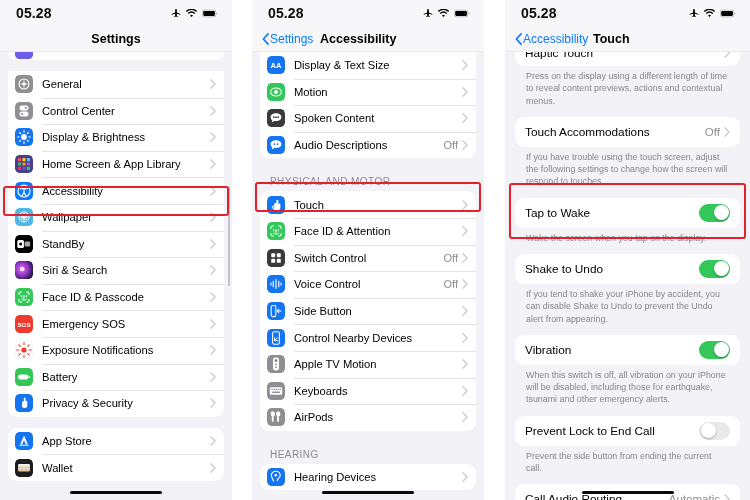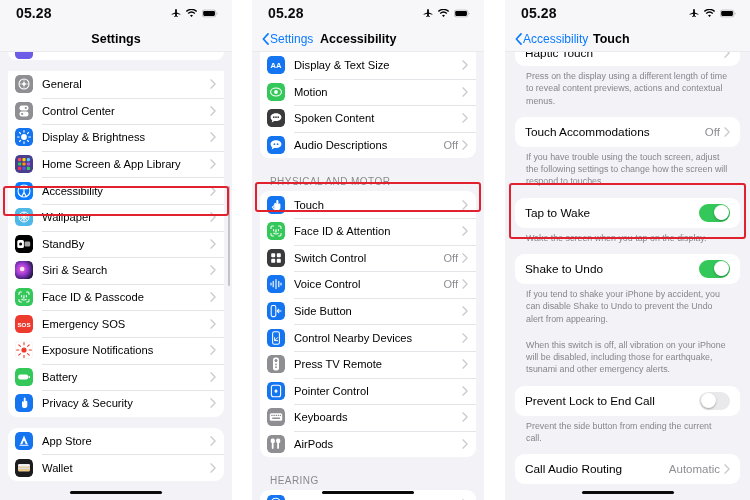--- a/index.html
+++ b/index.html
@@ -692,36 +692,21 @@
             <div class="row">
               <span class="ico">
                 <svg width="18" height="18" viewBox="0 0 18 18">
                   <rect width="18" height="18" rx="4.4" fill="#8e8e93"></rect>
                   <rect x="6" y="2.6" width="6" height="12.8" rx="2.2" fill="#fff"></rect>
                   <circle cx="9" cy="5.6" r="1.5" fill="#8e8e93"></circle>
                   <circle cx="9" cy="9.4" r=".9" fill="#8e8e93"></circle>
                   <circle cx="9" cy="12.2" r=".9" fill="#8e8e93"></circle>
                 </svg>
               </span>
-              <span class="label">Press TV Remote</span>
-              <span class="chev-r">
-                <svg width="6" height="10" viewBox="0 0 7 12">
-                  <path d="M1 1l5 5-5 5" fill="none" stroke="#8e8e93" stroke-width="1.6" stroke-linecap="round" stroke-linejoin="round"></path>
-                </svg>
-              </span>
-            </div>
-            <div class="row">
-              <span class="ico">
-                <svg width="18" height="18" viewBox="0 0 18 18">
-                  <rect width="18" height="18" rx="4.4" fill="#1574f0"></rect>
-                  <rect x="4.4" y="3.2" width="9.2" height="11.6" rx="2" fill="none" stroke="#fff" stroke-width="1.1"></rect>
-                  <rect x="7.6" y="7.4" width="2.8" height="3.4" rx="1.4" fill="#fff"></rect>
-                </svg>
-              </span>
-              <span class="label">Pointer Control</span>
+              <span class="label">Apple TV Motion</span>
               <span class="chev-r">
                 <svg width="6" height="10" viewBox="0 0 7 12">
                   <path d="M1 1l5 5-5 5" fill="none" stroke="#8e8e93" stroke-width="1.6" stroke-linecap="round" stroke-linejoin="round"></path>
                 </svg>
               </span>
             </div>
             <div class="row">
               <span class="ico">
                 <svg width="18" height="18" viewBox="0 0 18 18">
                   <rect width="18" height="18" rx="4.4" fill="#8e8e93"></rect>
@@ -849,20 +834,26 @@
             </span>
           </div>
           <div class="footnote">Wake the screen when you tap on the display.</div>
           <div class="card">
             <span class="ctitle">Shake to Undo</span>
             <span class="toggle">
               <span class="knob"></span>
             </span>
           </div>
           <div class="footnote">If you tend to shake your iPhone by accident, you can disable Shake to Undo to prevent the Undo alert from appearing.</div>
+          <div class="card">
+            <span class="ctitle">Vibration</span>
+            <span class="toggle">
+              <span class="knob"></span>
+            </span>
+          </div>
           <div class="footnote">When this switch is off, all vibration on your iPhone will be disabled, including those for earthquake, tsunami and other emergency alerts.</div>
           <div class="card">
             <span class="ctitle">Prevent Lock to End Call</span>
             <span class="toggle off">
               <span class="knob"></span>
             </span>
           </div>
           <div class="footnote">Prevent the side button from ending the current call.</div>
           <div class="card">
             <span class="ctitle">Call Audio Routing</span>

